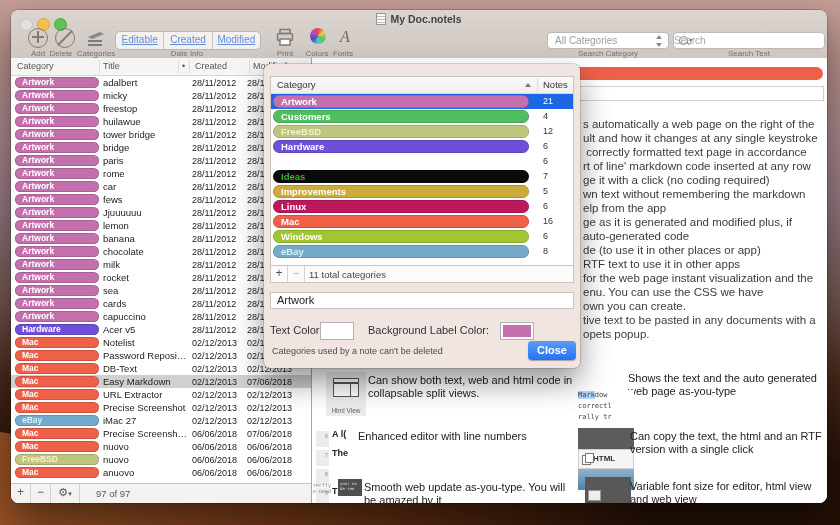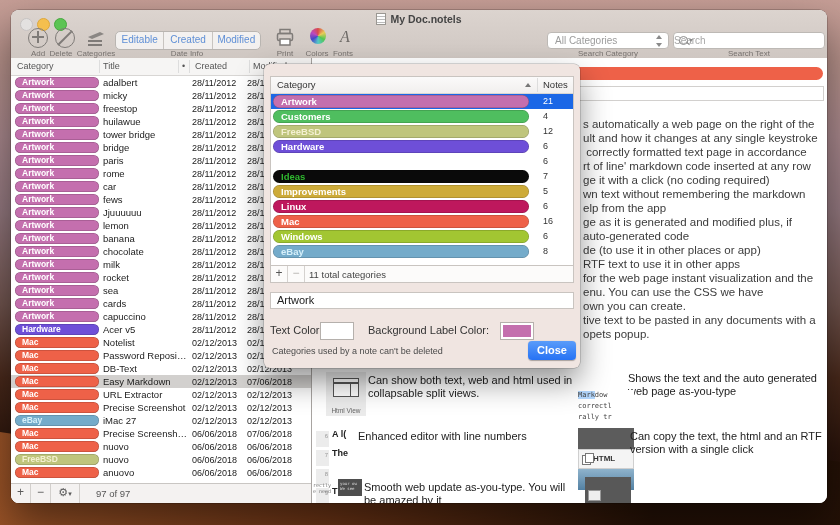--- a/index.html
+++ b/index.html
@@ -25,21 +25,21 @@
   .win-title{position:absolute;top:3px;left:0;right:0;text-align:center;
       font-size:10.5px;font-weight:bold;color:#444;}
   .doc-ico{display:inline-block;width:8px;height:10px;background:#fdfdfd;border:1px solid #9a9792;
       vertical-align:-2px;margin-right:4px;
       background-image:linear-gradient(#bbb 1px,transparent 1px);background-size:100% 3px;background-position:0 2px;}
   
   .tbtn{position:absolute;top:18px;width:30px;height:22px;text-align:center;color:#7c7876;}
   .tlabel{position:absolute;top:39px;font-size:8px;color:#76716e;text-align:center;}
   .seg{position:absolute;left:104px;top:21px;width:144px;height:17px;display:flex;
       background:rgba(255,255,255,.72);border:1px solid #b9b5b1;border-radius:5px;overflow:hidden;}
-  .seg div{flex:1;font-size:10px;color:#5f8fd6;text-align:center;line-height:16px;border-right:1px solid #c8c4c0;}
+  .seg div{flex:1;font-size:10px;color:#5f8fd6;text-align:center;line-height:16px;border-right:1px solid #c8c4c0;text-decoration:underline;}
   .seg div:last-child{border-right:none;}
   .popup{position:absolute;left:536px;top:22px;width:122px;height:17px;background:#fff;
       border:1px solid #bdb9b5;border-radius:4px;font-size:10px;color:#9b9b9b;line-height:16px;padding-left:7px;box-sizing:border-box;}
   .stepper{position:absolute;right:3px;top:2px;width:11px;height:12px;}
   .stepper i{position:absolute;left:2px;border-left:3.5px solid transparent;border-right:3.5px solid transparent;}
   .stepper .up{top:0;border-bottom:4px solid #8a8a8a;}
   .stepper .dn{bottom:0;border-top:4px solid #8a8a8a;}
   .searchf{position:absolute;left:662px;top:22px;width:152px;height:17px;background:#fff;
       border:1px solid #bdb9b5;border-radius:4px;font-size:10px;color:#a7a7a7;line-height:16px;box-sizing:border-box;}
   .mag{position:absolute;left:5px;top:3px;width:7px;height:7px;border:1.3px solid #8b8b8b;border-radius:50%;}
@@ -402,21 +402,21 @@
 
   <div class="right-pane">
     <div class="note-pill" id="note-pill" style="background: rgb(238, 97, 72);"></div>
     <div class="note-field"></div>
     <div class="body-lines" id="body-lines"><div>s automatically a web page on the right of the</div><div>ult and how it changes at any single keystroke</div><div> correctly formatted text page in accordance</div><div>rt of line' markdown code inserted at any row</div><div>ge it with a click (no coding required)</div><div>wn text without remembering the markdown</div><div>elp from the app</div><div>ge as it is generated and modified plus, if</div><div>auto-generated code</div><div>de (to use it in other places or app)</div><div>RTF text to use it in other apps</div><div>for the web page instant visualization and the</div><div>enu. You can use the CSS we have</div><div>own you can create.</div><div>tive text to be pasted in any documents with a</div><div>opets popup.</div></div>
 
     <div class="thumb-htmlview">
       <span class="hv-ico"></span>
       <span class="hv-label">Html View</span>
     </div>
-    <div class="cap" style="left:56px;top:316px;width:212px;">Can show both text, web and html used in collapsable split views.</div>
+    <div class="cap" style="left:56px;top:316px;width:212px;">Can show both text, web and html code in collapsable split views.</div>
 
     <div class="cap" style="left:316px;top:314px;width:200px;">Shows the text and the auto generated web page as-you-type</div>
     <div class="thumb-md">
       <div><span class="hl">Mark</span><span>dow</span></div>
       <div>correctl</div>
       <div>rally tr</div>
     </div>
 
     <div class="thumb-editor" id="editor-thumb">
         <div class="ed-line">
@@ -445,20 +445,21 @@
     </div>
     <div class="cap" style="left:318px;top:372px;width:198px;">Can copy the text, the html and an RTF version with a single click</div>
 
     <div class="tiny-mono">rectly
 e need</div>
     <div class="tiny-dark">your ow
 We see</div>
     <div class="cap" style="left:52px;top:423px;width:205px;">Smooth web update as-you-type. You will be amazed by it</div>
 
     <div class="thumb-var"></div>
+    <div class="cap" style="left:318px;top:422px;width:198px;">Variable font size for editor, html view and web view</div>
   </div>
 </div>
 
 <div class="dialog">
   <div class="dlg-table">
     <div class="dlg-head">
       <span class="hc">Category</span>
       <span class="sortcaret"></span>
       <i class="vd"></i>
       <span class="hn">Notes</span>

